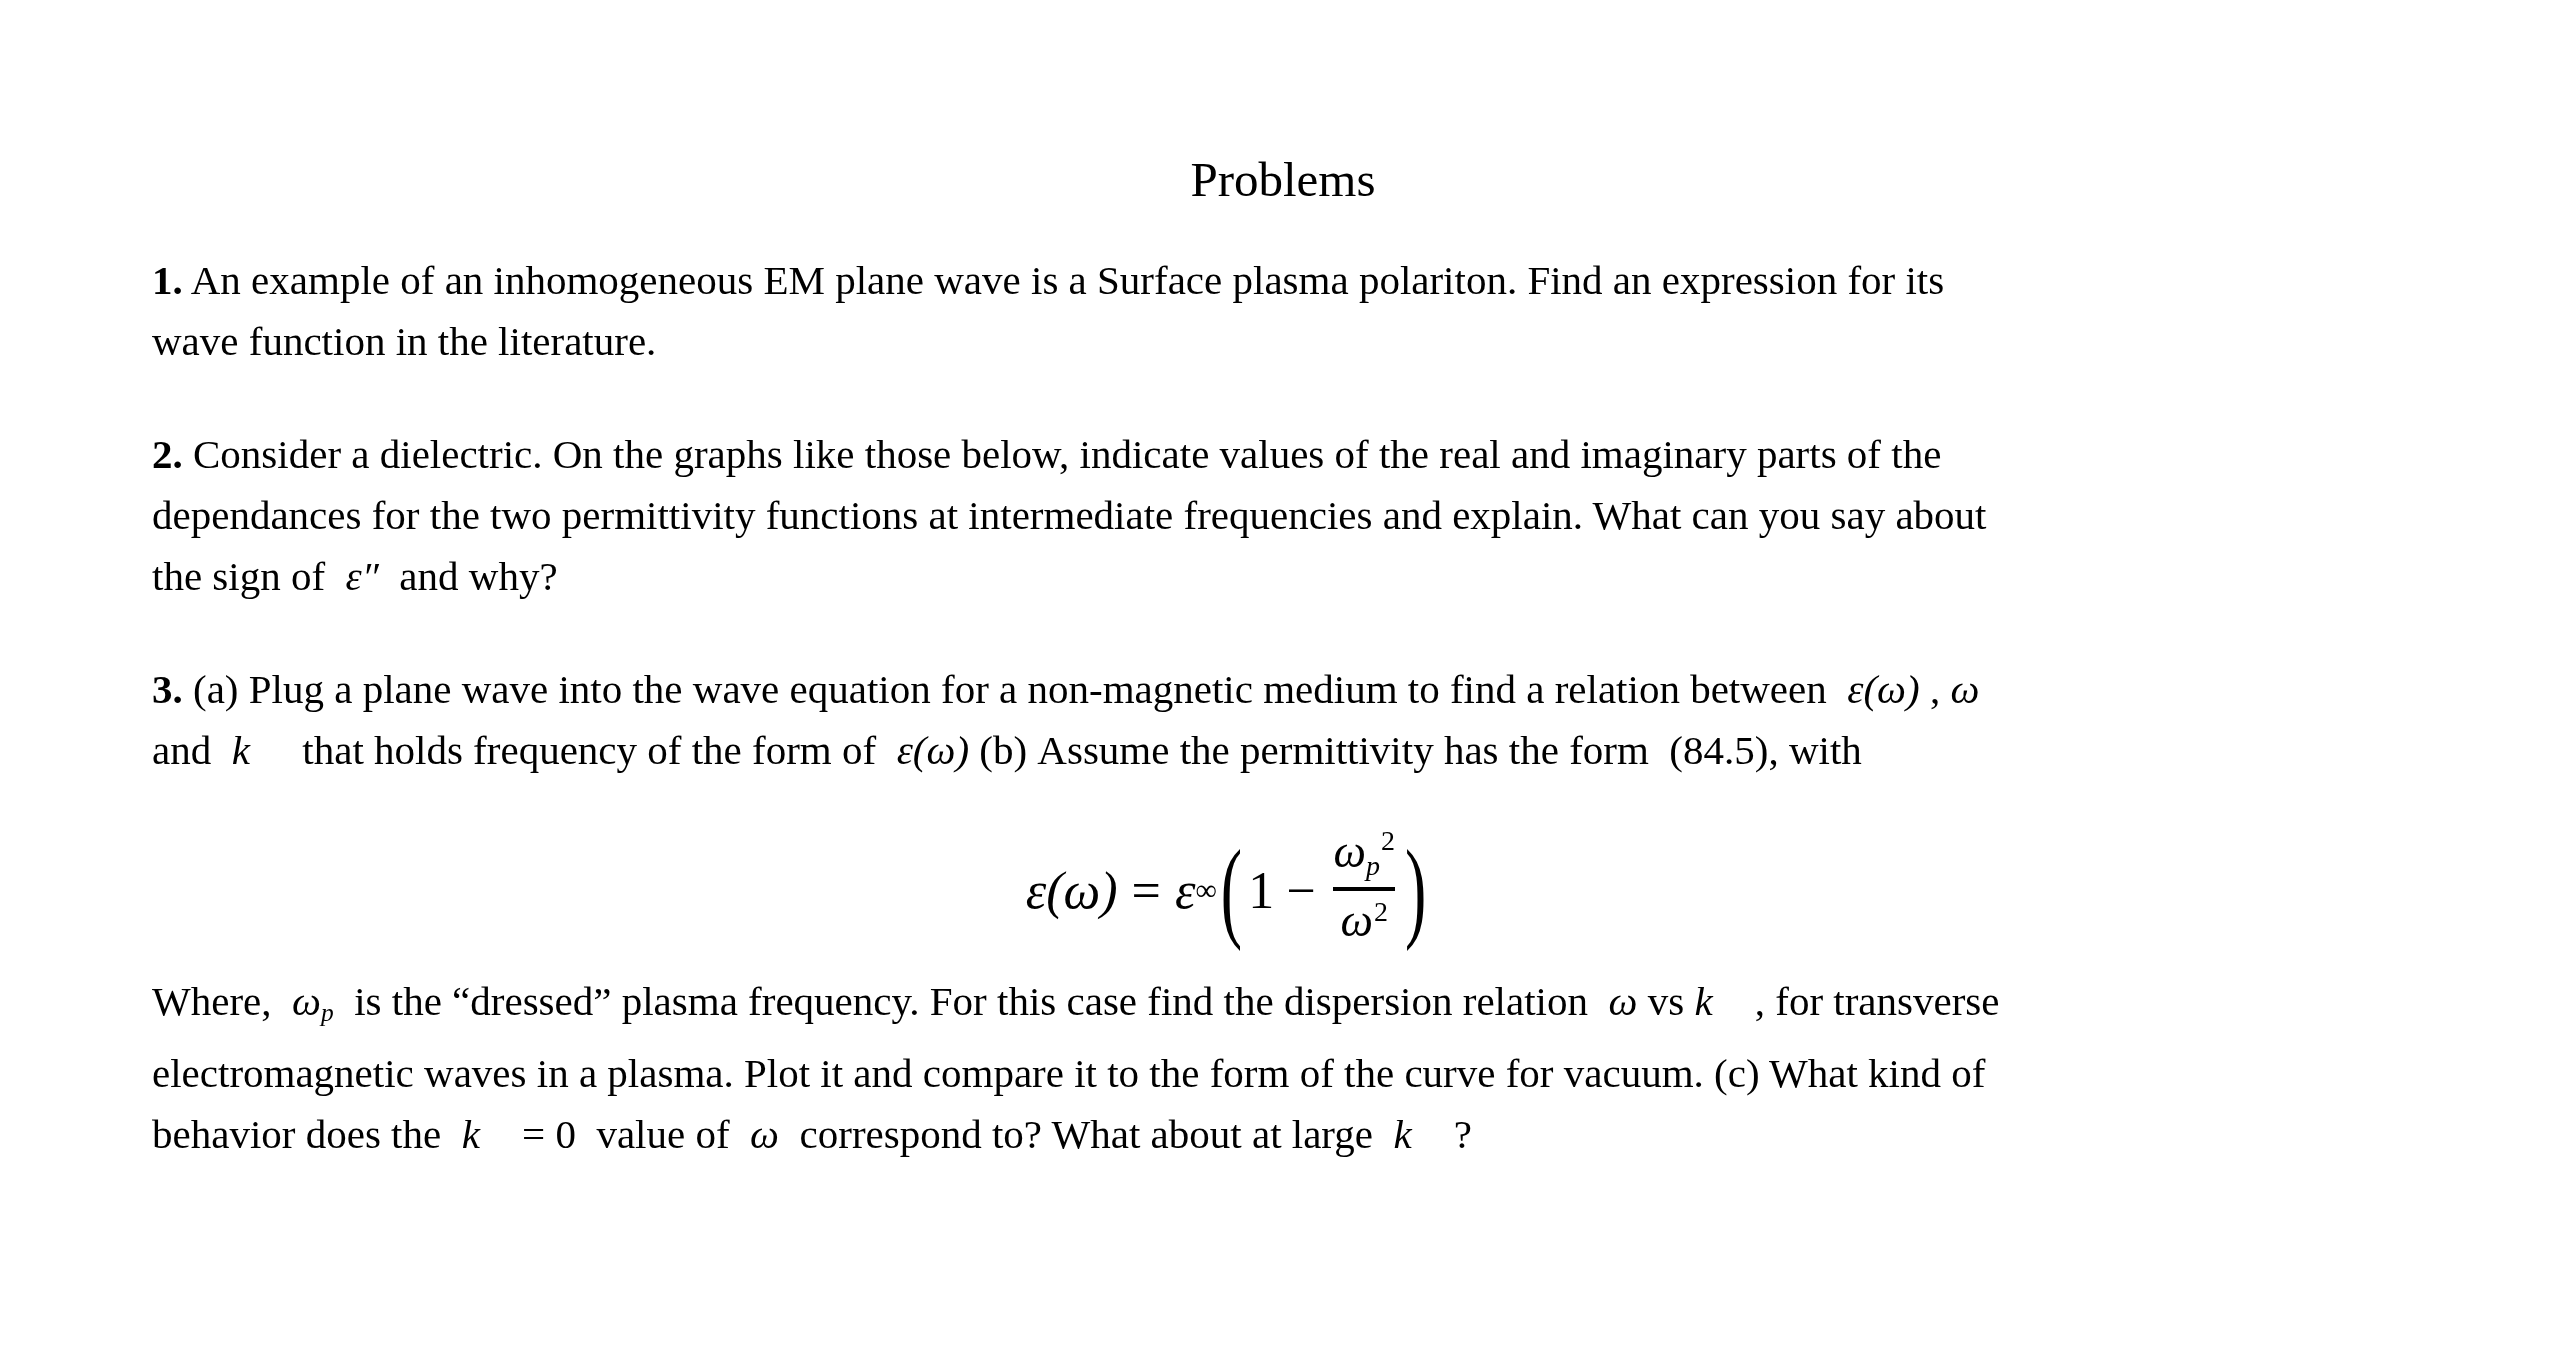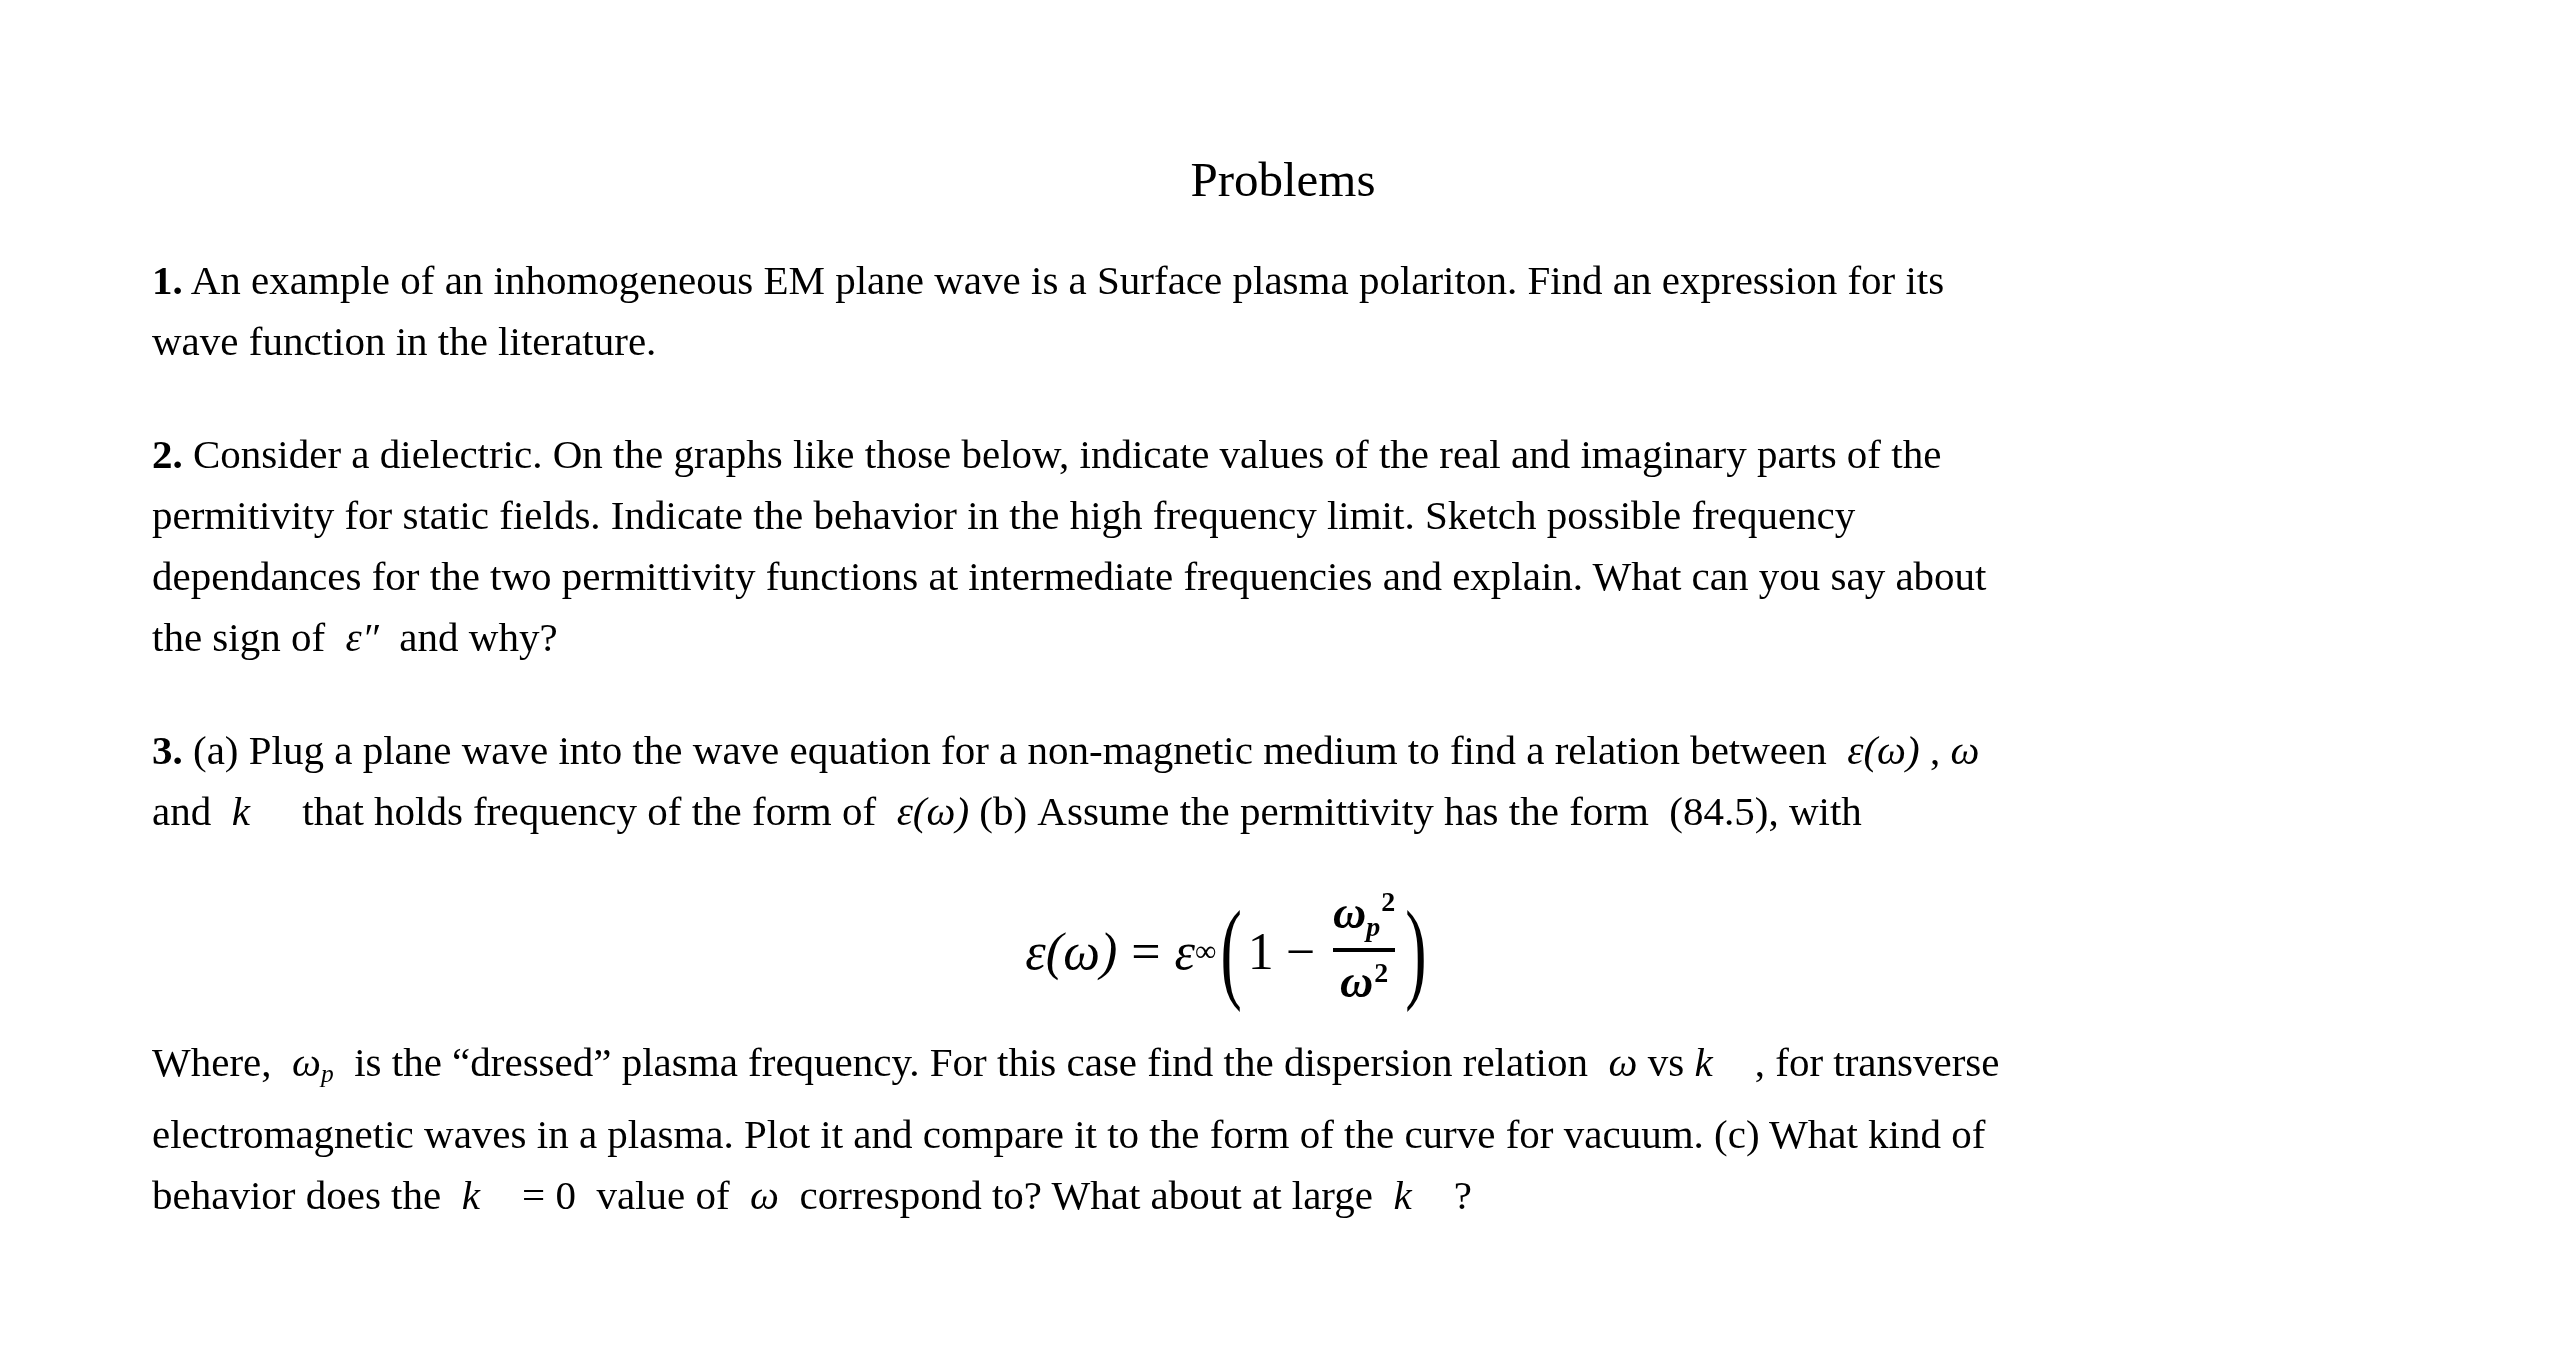--- a/index.html
+++ b/index.html
@@ -32,21 +32,21 @@
   .formula .m { font-style: italic; }
   .formula .up { font-style: normal; }
   .eqsp { margin: 0 14px; }
   .onesp { margin: 0 4px 0 2px; }
   .minussp { margin: 0 12px 0 8px; }
   .fsub { font-size: 30px; vertical-align: -0.35em; }
   .paren {
     display: inline-block; font-style: normal; font-size: 64px;
     transform: scaleY(1.75); margin: 0 4px; line-height: 1;
   }
-  .frac { display: inline-flex; flex-direction: column; align-items: center; margin: 0 6px; line-height: 1; transform: translateY(-4px); font-weight: bold; }
+  .frac { display: inline-flex; flex-direction: column; align-items: center; margin: 0 6px; line-height: 1; transform: translateY(-4px); }
   .frac .num, .frac .den { font-size: 46px; line-height: 1.0; display: block; }
   .frac .num { margin-bottom: 2px; }
   .nsub { font-size: 28px; vertical-align: -0.3em; font-style: italic; }
   .nsup { font-size: 28px; vertical-align: 0.6em; font-style: normal; margin-left: 1px; }
   .dsup { font-size: 28px; vertical-align: 0.55em; font-style: normal; margin-left: 1px; }
   .bar { display: block; align-self: stretch; height: 0; border-top: 4px solid #000; margin: 5px 0 7px 0; }
 </style>
 </head>
 <body>
 
@@ -54,21 +54,20 @@
 
   <div class="title">Problems</div>
 
   <div id="paras-top">
       <div class="para">
         <div class="line"><span class="s-b">1.</span><span> An example of an inhomogeneous EM plane wave is a Surface plasma polariton. Find an expression for its</span></div>
         <div class="line"><span>wave function in the literature.</span></div>
       </div>
       <div class="para">
         <div class="line"><span class="s-b">2.</span><span> Consider a dielectric. On the graphs like those below, indicate values of the real and imaginary parts of the</span></div>
-        <div class="line"><span>permitivity for static fields. Indicate the behavior in the high frequency limit. Sketch possible frequency</span></div>
         <div class="line"><span>dependances for the two permittivity functions at intermediate frequencies and explain. What can you say about</span></div>
         <div class="line"><span>the sign of  </span><span class="s-m">ε″</span><span>  and why?</span></div>
       </div>
       <div class="para">
         <div class="line"><span class="s-b">3.</span><span> (a) Plug a plane wave into the wave equation for a non-magnetic medium to find a relation between  </span><span class="s-m">ε(ω)</span><span> , </span><span class="s-m">ω</span></div>
         <div class="line"><span>and  </span><span class="s-m">k⃗</span><span>  that holds frequency of the form of  </span><span class="s-m">ε(ω)</span><span> (b) Assume the permittivity has the form  (84.5), with</span></div>
       </div>
     </div>
 
   <div class="formula">

